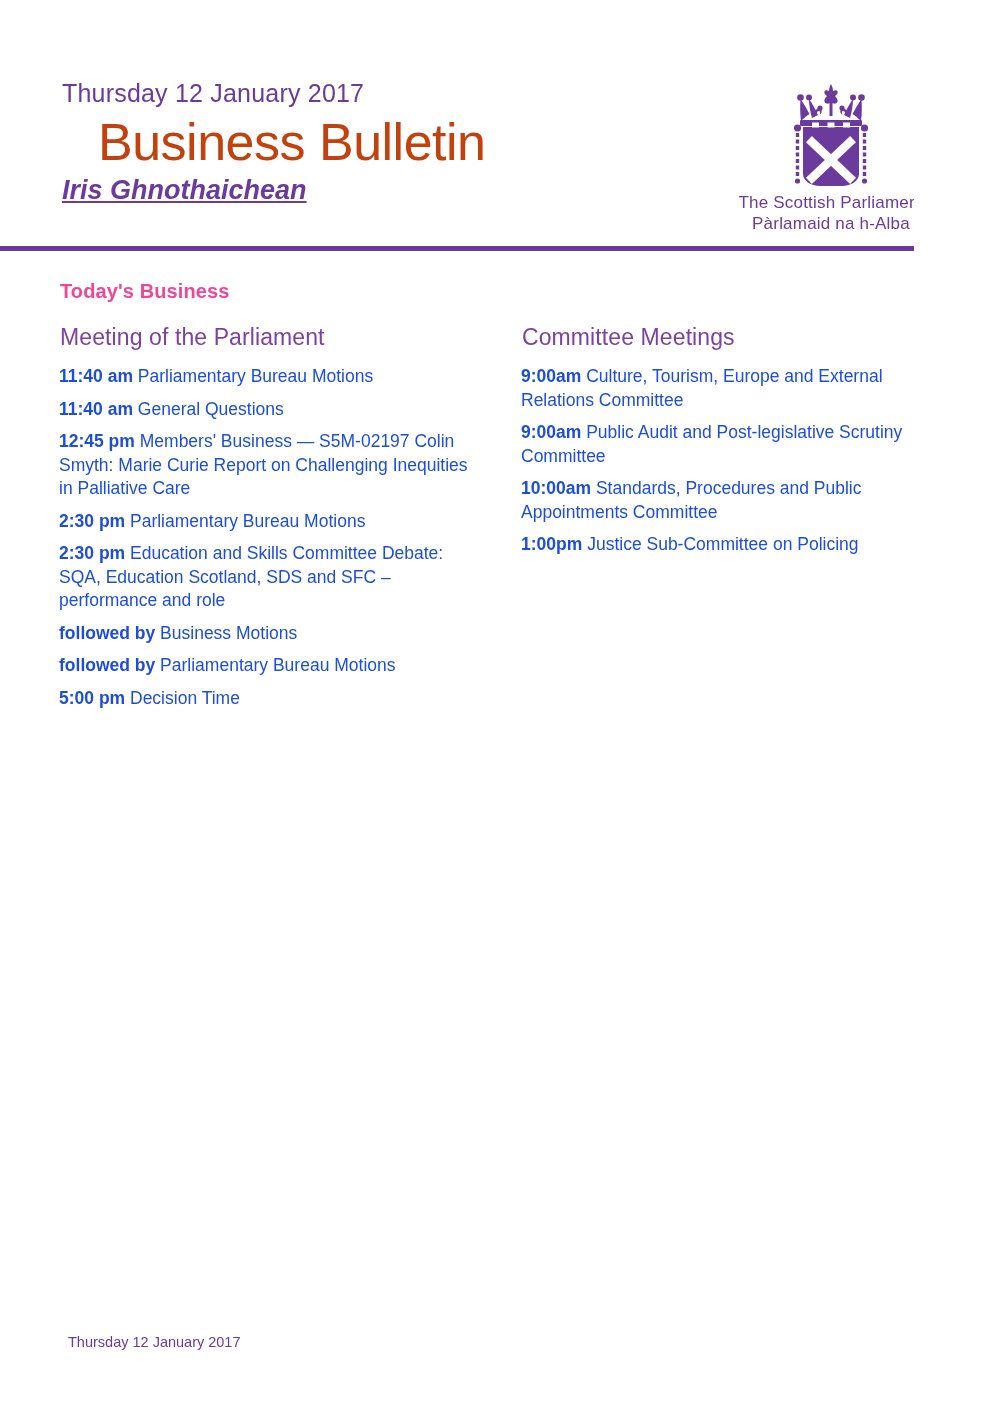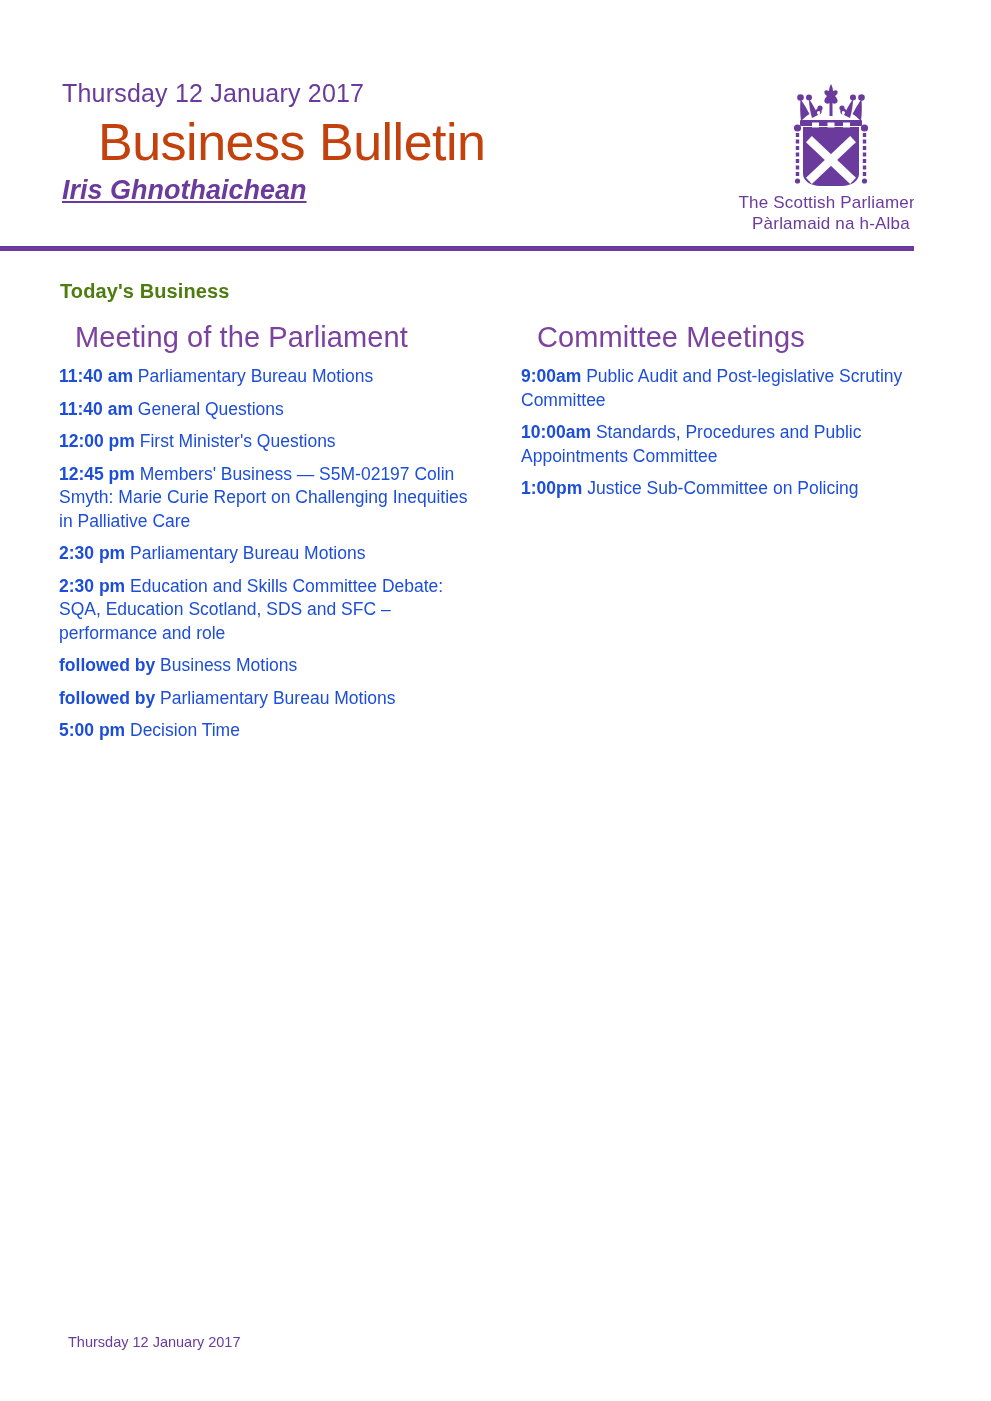--- a/index.html
+++ b/index.html
@@ -111,42 +111,42 @@
     left: 0;
     top: 251px;
     width: 991px;
   }
   .section-title {
     position: absolute;
     left: 60px;
     top: 29px;
     font-size: 20px;
     font-weight: bold;
-    color: #4d7c0f;
+    color: #ec4899;
     letter-spacing: 0.1px;
   }
 
   .columns {
     position: absolute;
     left: 0;
     top: 72px;
     width: 991px;
   }
   .col {
     position: absolute;
     top: 0;
   }
   .col-left { left: 59px; width: 420px; }
   .col-right { left: 521px; width: 420px; }
 
   .col-heading {
-    font-size: 29px;
+    font-size: 23px;
     color: #7d41a0;
     line-height: 28px;
-    margin: 0 0 14px 16px;
+    margin: 0 0 14px 1px;
     letter-spacing: 0.1px;
   }
 
   .entry {
     font-size: 17.5px;
     line-height: 23.5px;
     color: #1d4ed8;
     margin-bottom: 9px;
   }
   .entry .t { font-weight: bold; }
@@ -260,33 +260,33 @@
 
   <div class="content">
     <div class="section-title">Today's Business</div>
 
     <div class="columns">
       <div class="col col-left">
         <div class="col-heading">Meeting of the Parliament</div>
         <div id="list-0">
             <div class="entry"><span class="t">11:40 am</span><span class="d"> Parliamentary Bureau Motions</span></div>
             <div class="entry"><span class="t">11:40 am</span><span class="d"> General Questions</span></div>
-            <div class="entry"><span class="t">12:00 pm</span><span class="d"> First Minister's Questions</span></div>
             <div class="entry"><span class="t">12:45 pm</span><span class="d"> Members' Business — S5M-02197 Colin Smyth: Marie Curie Report on Challenging Inequities in Palliative Care</span></div>
             <div class="entry"><span class="t">2:30 pm</span><span class="d"> Parliamentary Bureau Motions</span></div>
             <div class="entry"><span class="t">2:30 pm</span><span class="d"> Education and Skills Committee Debate: SQA, Education Scotland, SDS and SFC – performance and role</span></div>
             <div class="entry"><span class="t">followed by</span><span class="d"> Business Motions</span></div>
             <div class="entry"><span class="t">followed by</span><span class="d"> Parliamentary Bureau Motions</span></div>
             <div class="entry"><span class="t">5:00 pm</span><span class="d"> Decision Time</span></div>
           </div>
       </div>
 
       <div class="col col-right">
         <div class="col-heading">Committee Meetings</div>
         <div id="list-1">
+            <div class="entry"><span class="t">9:00am</span><span class="d"> Culture, Tourism, Europe and External Relations Committee</span></div>
             <div class="entry"><span class="t">9:00am</span><span class="d"> Public Audit and Post-legislative Scrutiny Committee</span></div>
             <div class="entry"><span class="t">10:00am</span><span class="d"> Standards, Procedures and Public Appointments Committee</span></div>
             <div class="entry"><span class="t">1:00pm</span><span class="d"> Justice Sub-Committee on Policing</span></div>
           </div>
       </div>
     </div>
   </div>
 
   <div class="footer">
     <div class="footer-date">Thursday 12 January 2017</div>

